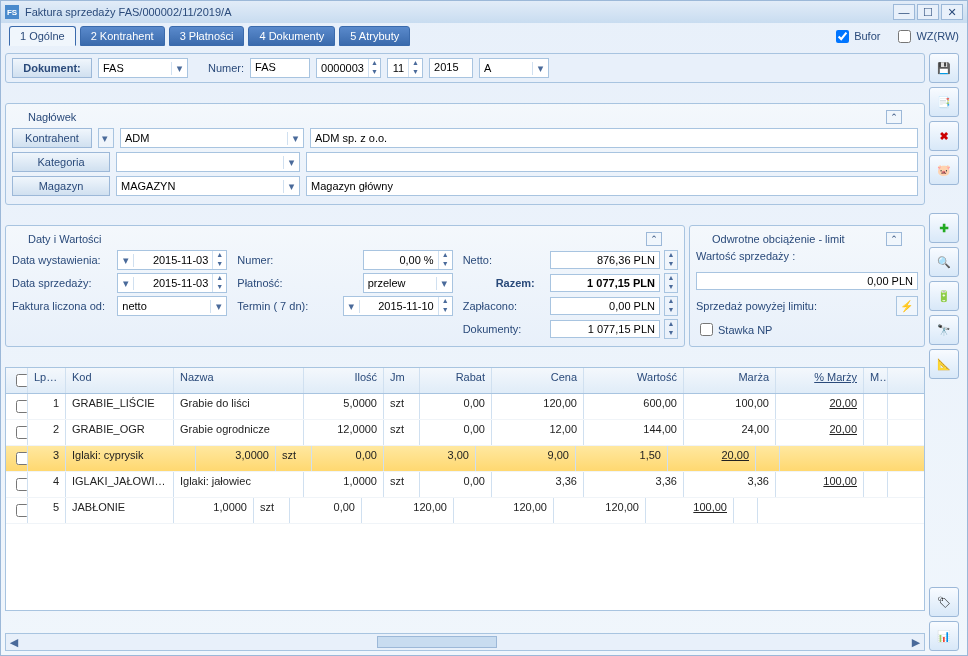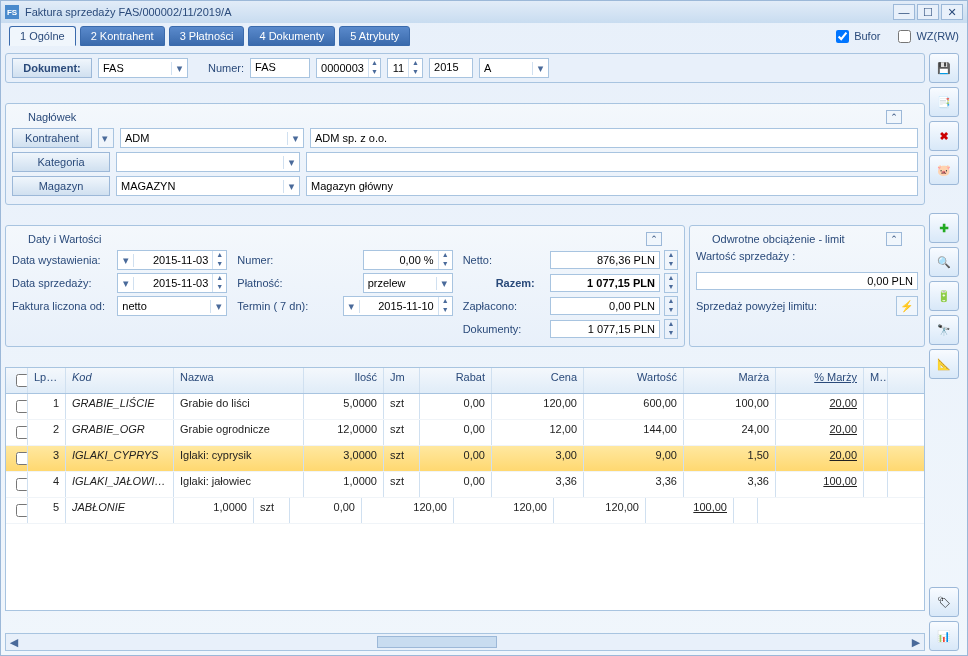--- a/index.html
+++ b/index.html
@@ -43,21 +43,21 @@
   .grid { flex: 1; border: 1px solid #a8c4e0; background: #fff; display: flex; flex-direction: column; overflow: hidden; }
   .grid-header { display: flex; background: linear-gradient(to bottom, #f4f8fc, #e0ecf8); border-bottom: 1px solid #a8c4e0; }
   .gh, .gc { padding: 3px 6px; border-right: 1px solid #d0e0f0; overflow: hidden; white-space: nowrap; text-overflow: ellipsis; }
   .gh { color: #2a4a7a; }
   .grid-body { flex: 1; overflow: auto; }
   .gr { display: flex; border-bottom: 1px solid #f0f4f8; }
   .gr.sel { background: linear-gradient(to bottom, #ffe8a0, #ffd870); }
   .gc { color: #222; }
   .c-chk { width: 22px; text-align: center; }
   .c-lp { width: 38px; text-align: right; }
-  .c-kod { width: 108px; font-style: italic; }
+  .c-kod { width: 108px; }
   .c-naz { width: 130px; }
   .c-il { width: 80px; text-align: right; }
   .c-jm { width: 36px; }
   .c-rab { width: 72px; text-align: right; }
   .c-cena { width: 92px; text-align: right; }
   .c-wart { width: 100px; text-align: right; }
   .c-mar { width: 92px; text-align: right; }
   .c-pmar { width: 88px; text-align: right; text-decoration: underline; }
   .c-ma  { width: 24px; }
   .hscroll { height: 18px; background: #e8f0fa; border: 1px solid #a8c4e0; margin-top: 2px; display: flex; align-items: center; }
@@ -274,20 +274,24 @@
             <span>Odwrotne obciążenie - limit</span>
             <span style="flex:1"></span>
             <span class="collapse-btn">⌃</span>
           </div>
           <div style="color:#2a4a7a;margin-bottom:10px">Wartość sprzedaży :</div>
           <div class="v" style="text-align:right;border:1px solid #a8c4e0;background:#fff;padding:2px 4px;margin-bottom:6px">0,00 PLN</div>
           <div style="display:flex;align-items:center;gap:4px;margin-bottom:4px">
             <span style="flex:1;color:#2a4a7a">Sprzedaż powyżej limitu:</span>
             <span class="small-btn">⚡</span>
           </div>
+          <label class="chk-lbl">
+            <input type="checkbox" style="">
+            <span>Stawka NP</span>
+          </label>
         </div>
       </div>
 
       <div class="grid">
         <div class="grid-header">
           <div class="gh c-chk"><input type="checkbox" style=""></div>
           <div class="gh c-lp">Lp. ▲</div>
           <div class="gh c-kod">Kod</div>
           <div class="gh c-naz">Nazwa</div>
           <div class="gh c-il">Ilość</div>
@@ -324,21 +328,20 @@
               <div class="gc c-rab">0,00</div>
               <div class="gc c-cena">12,00</div>
               <div class="gc c-wart">144,00</div>
               <div class="gc c-mar">24,00</div>
               <div class="gc c-pmar">20,00</div>
               <div class="gc c-ma"></div>
             </div>
             <div class="gr sel">
               <div class="gc c-chk"><input type="checkbox" style=""></div>
               <div class="gc c-lp">3</div>
-              <div class="gc c-kod">IGLAKI_CYPRYS</div>
               <div class="gc c-naz">Iglaki: cyprysik</div>
               <div class="gc c-il">3,0000</div>
               <div class="gc c-jm">szt</div>
               <div class="gc c-rab">0,00</div>
               <div class="gc c-cena">3,00</div>
               <div class="gc c-wart">9,00</div>
               <div class="gc c-mar">1,50</div>
               <div class="gc c-pmar">20,00</div>
               <div class="gc c-ma"></div>
             </div>

